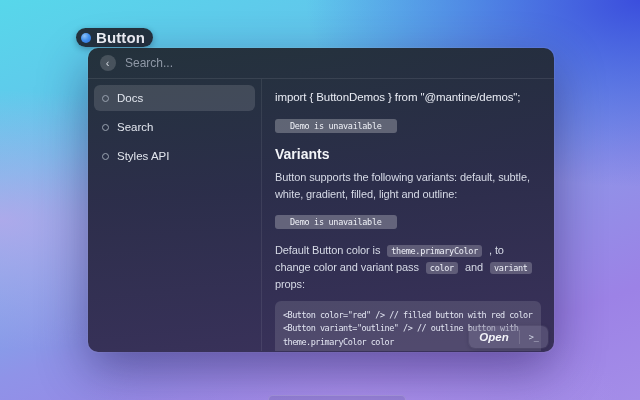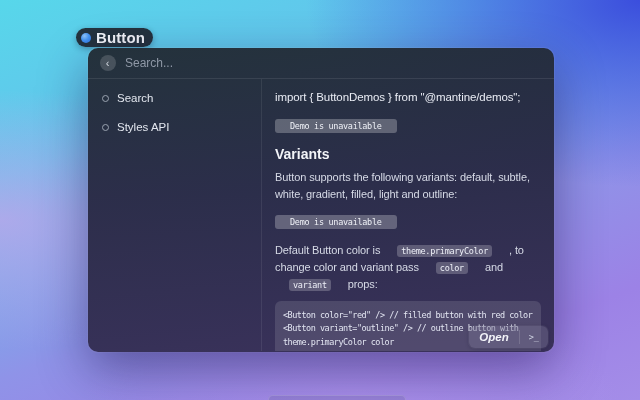--- a/index.html
+++ b/index.html
@@ -78,21 +78,21 @@
   .h2 { font-size: 14px; font-weight: 700; color: #f2f4f8; margin-bottom: 7px; }
   .para { font-size: 11px; line-height: 1.55; color: #d6dae6; margin-bottom: 8px; letter-spacing: -0.1px; }
   .badge {
     display: inline-block; font-family: "DejaVu Sans Mono", monospace;
     font-size: 8.5px; color: #f0f2f8; background: rgba(255,255,255,0.26);
     padding: 2px 15px; border-radius: 3px; margin-bottom: 13px; letter-spacing: -0.3px;
   }
   .inline-code {
     font-family: "DejaVu Sans Mono", monospace; font-size: 8.5px; letter-spacing: -0.3px;
     color: #eef0f8; background: rgba(255,255,255,0.22);
-    padding: 1px 4px; border-radius: 3px; margin: 0 14px; white-space: nowrap;
+    padding: 1px 4px; border-radius: 3px; margin: 0 4px; white-space: nowrap;
   }
   .code-block {
     background: rgba(255,255,255,0.12); border-radius: 6px;
     padding: 8px 8px; margin-top: 2px;
     font-family: "DejaVu Sans Mono", monospace; font-size: 8.5px; letter-spacing: -0.5px;
     color: #e3e6f2; line-height: 1.55; white-space: pre-wrap;
   }
 
   
   .open-btn {
@@ -135,20 +135,24 @@
   <div class="searchbar">
     <button class="back-btn">
       <span>‹</span>
     </button>
     <input class="search-input" type="text" placeholder="Search..." style="">
   </div>
 
   <div class="body">
 
     <div class="sidebar">
+      <div class="side-item selected">
+        <span class="circle-ico"></span>
+        <span class="side-label">Docs</span>
+      </div>
       <div class="side-item">
         <span class="circle-ico"></span>
         <span class="side-label">Search</span>
       </div>
       <div class="side-item">
         <span class="circle-ico"></span>
         <span class="side-label">Styles API</span>
       </div>
     </div>
 

